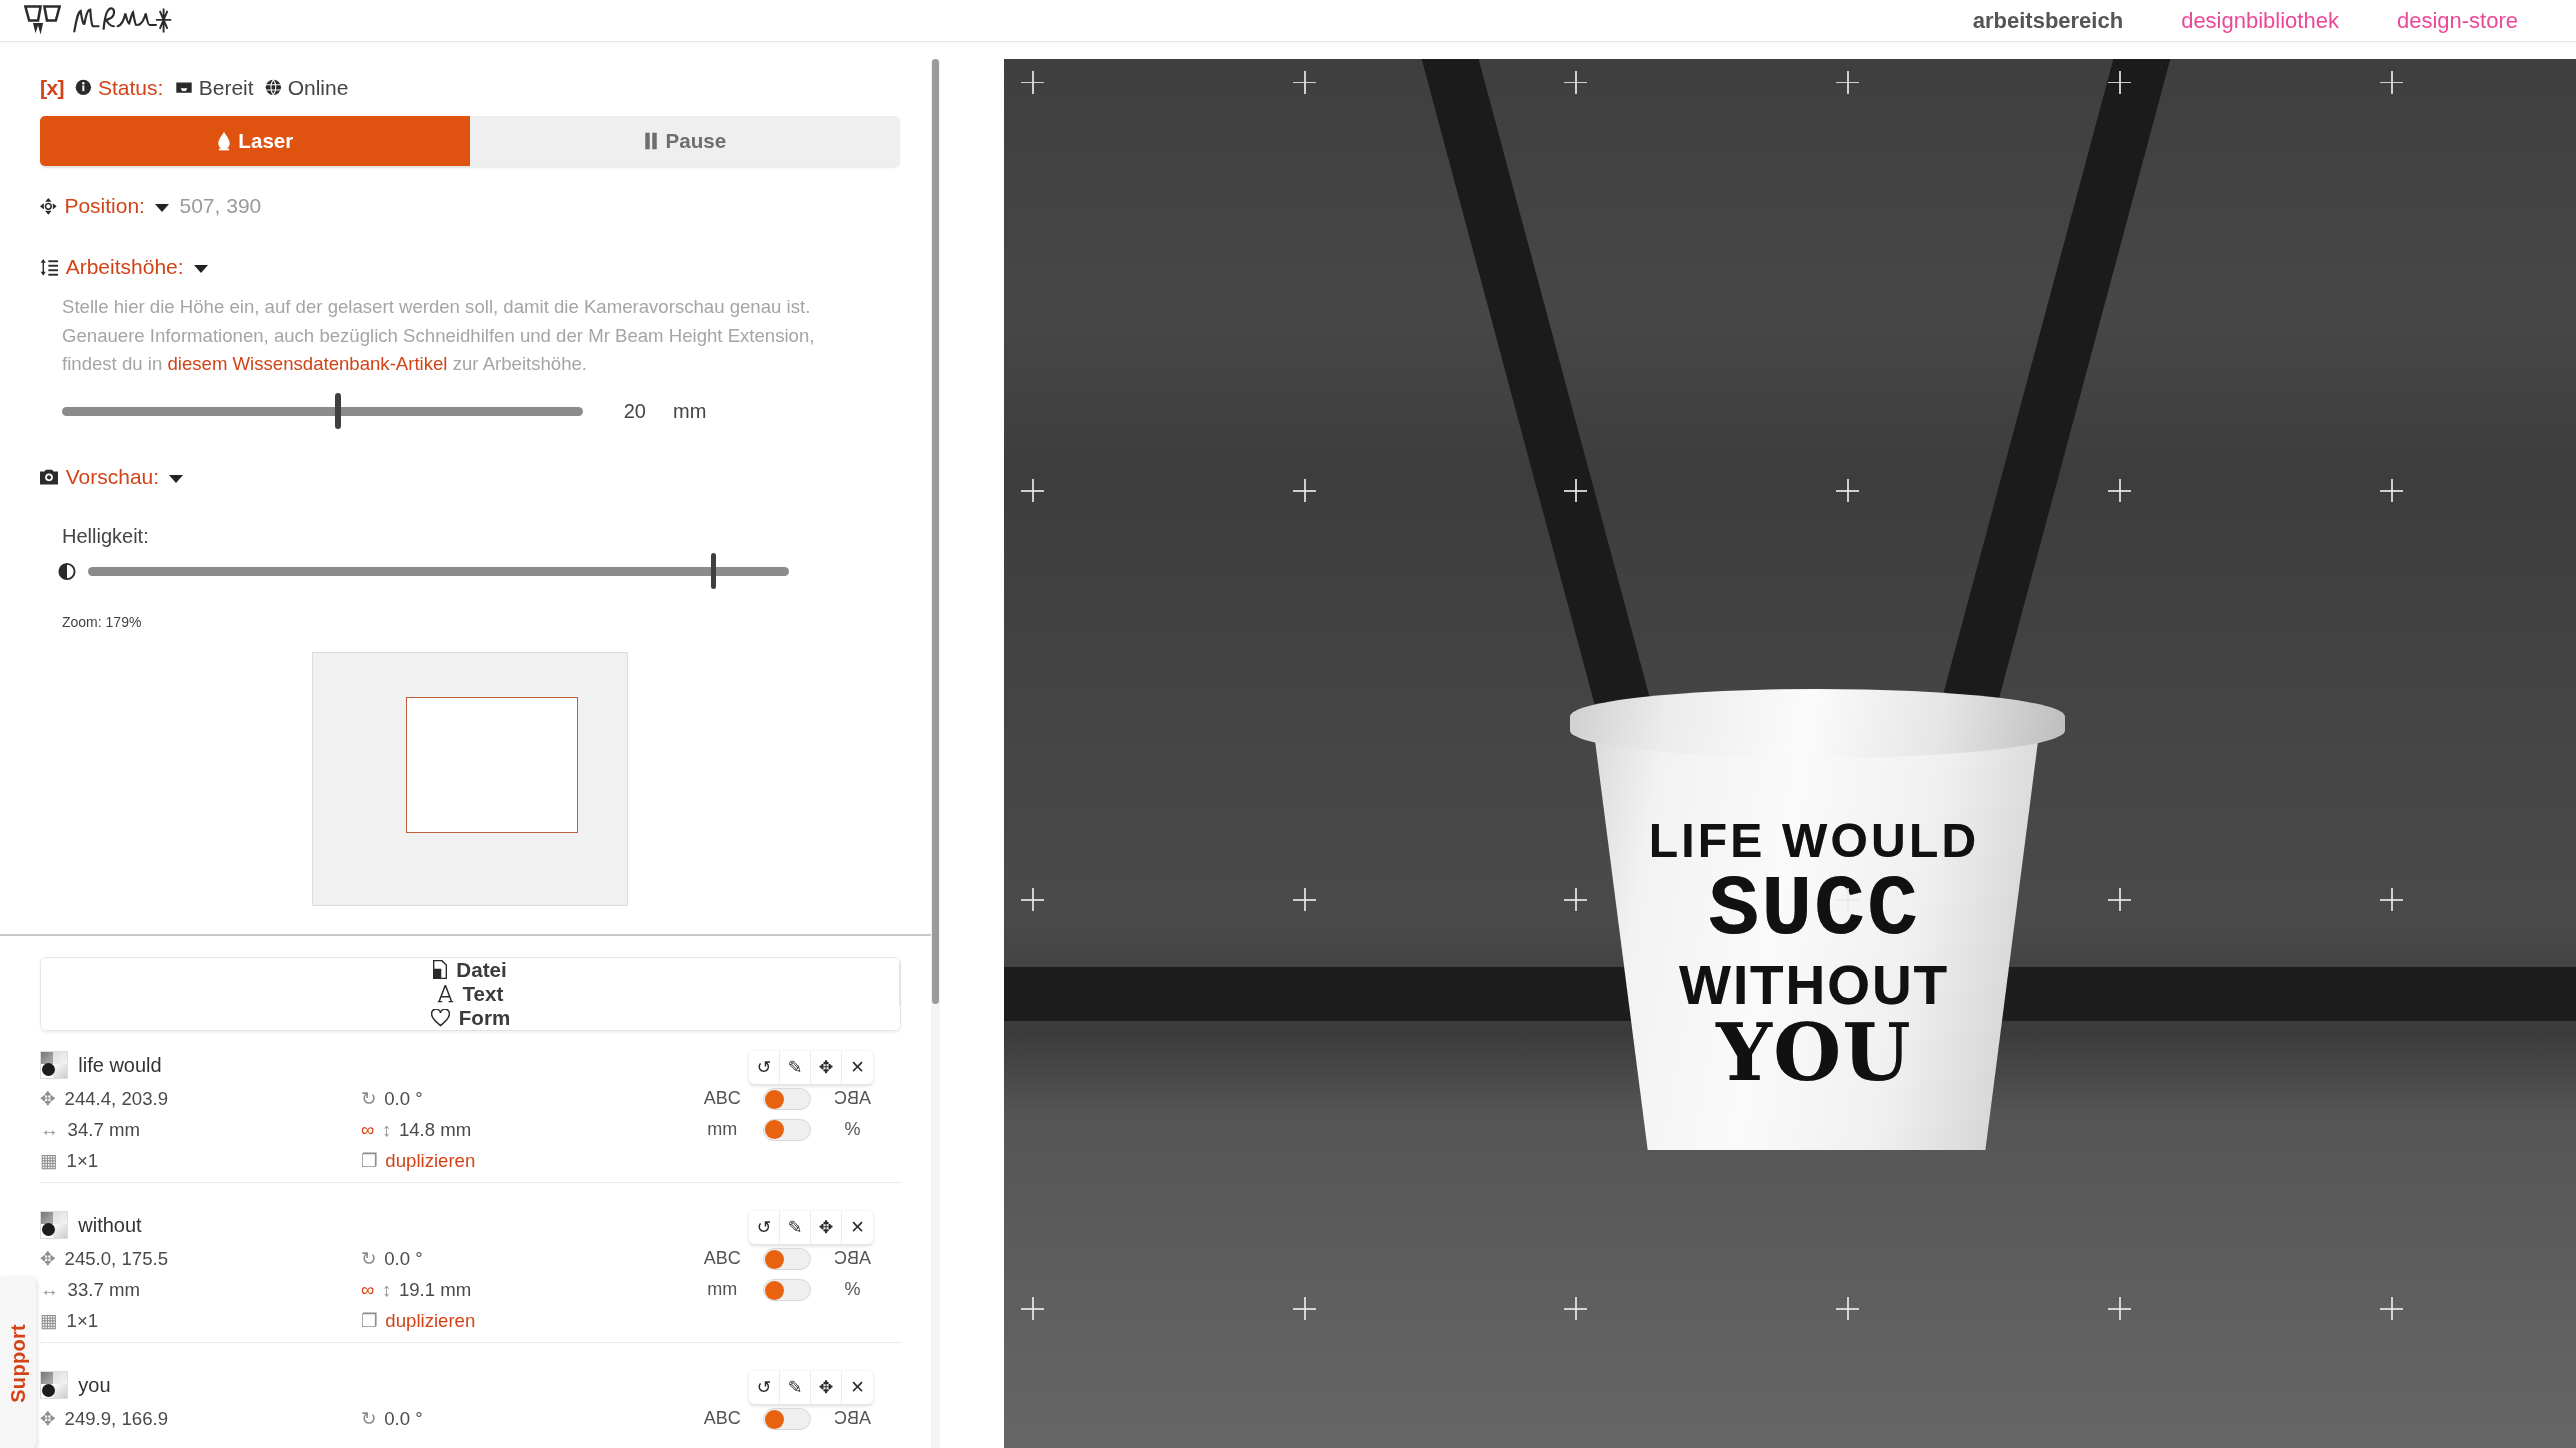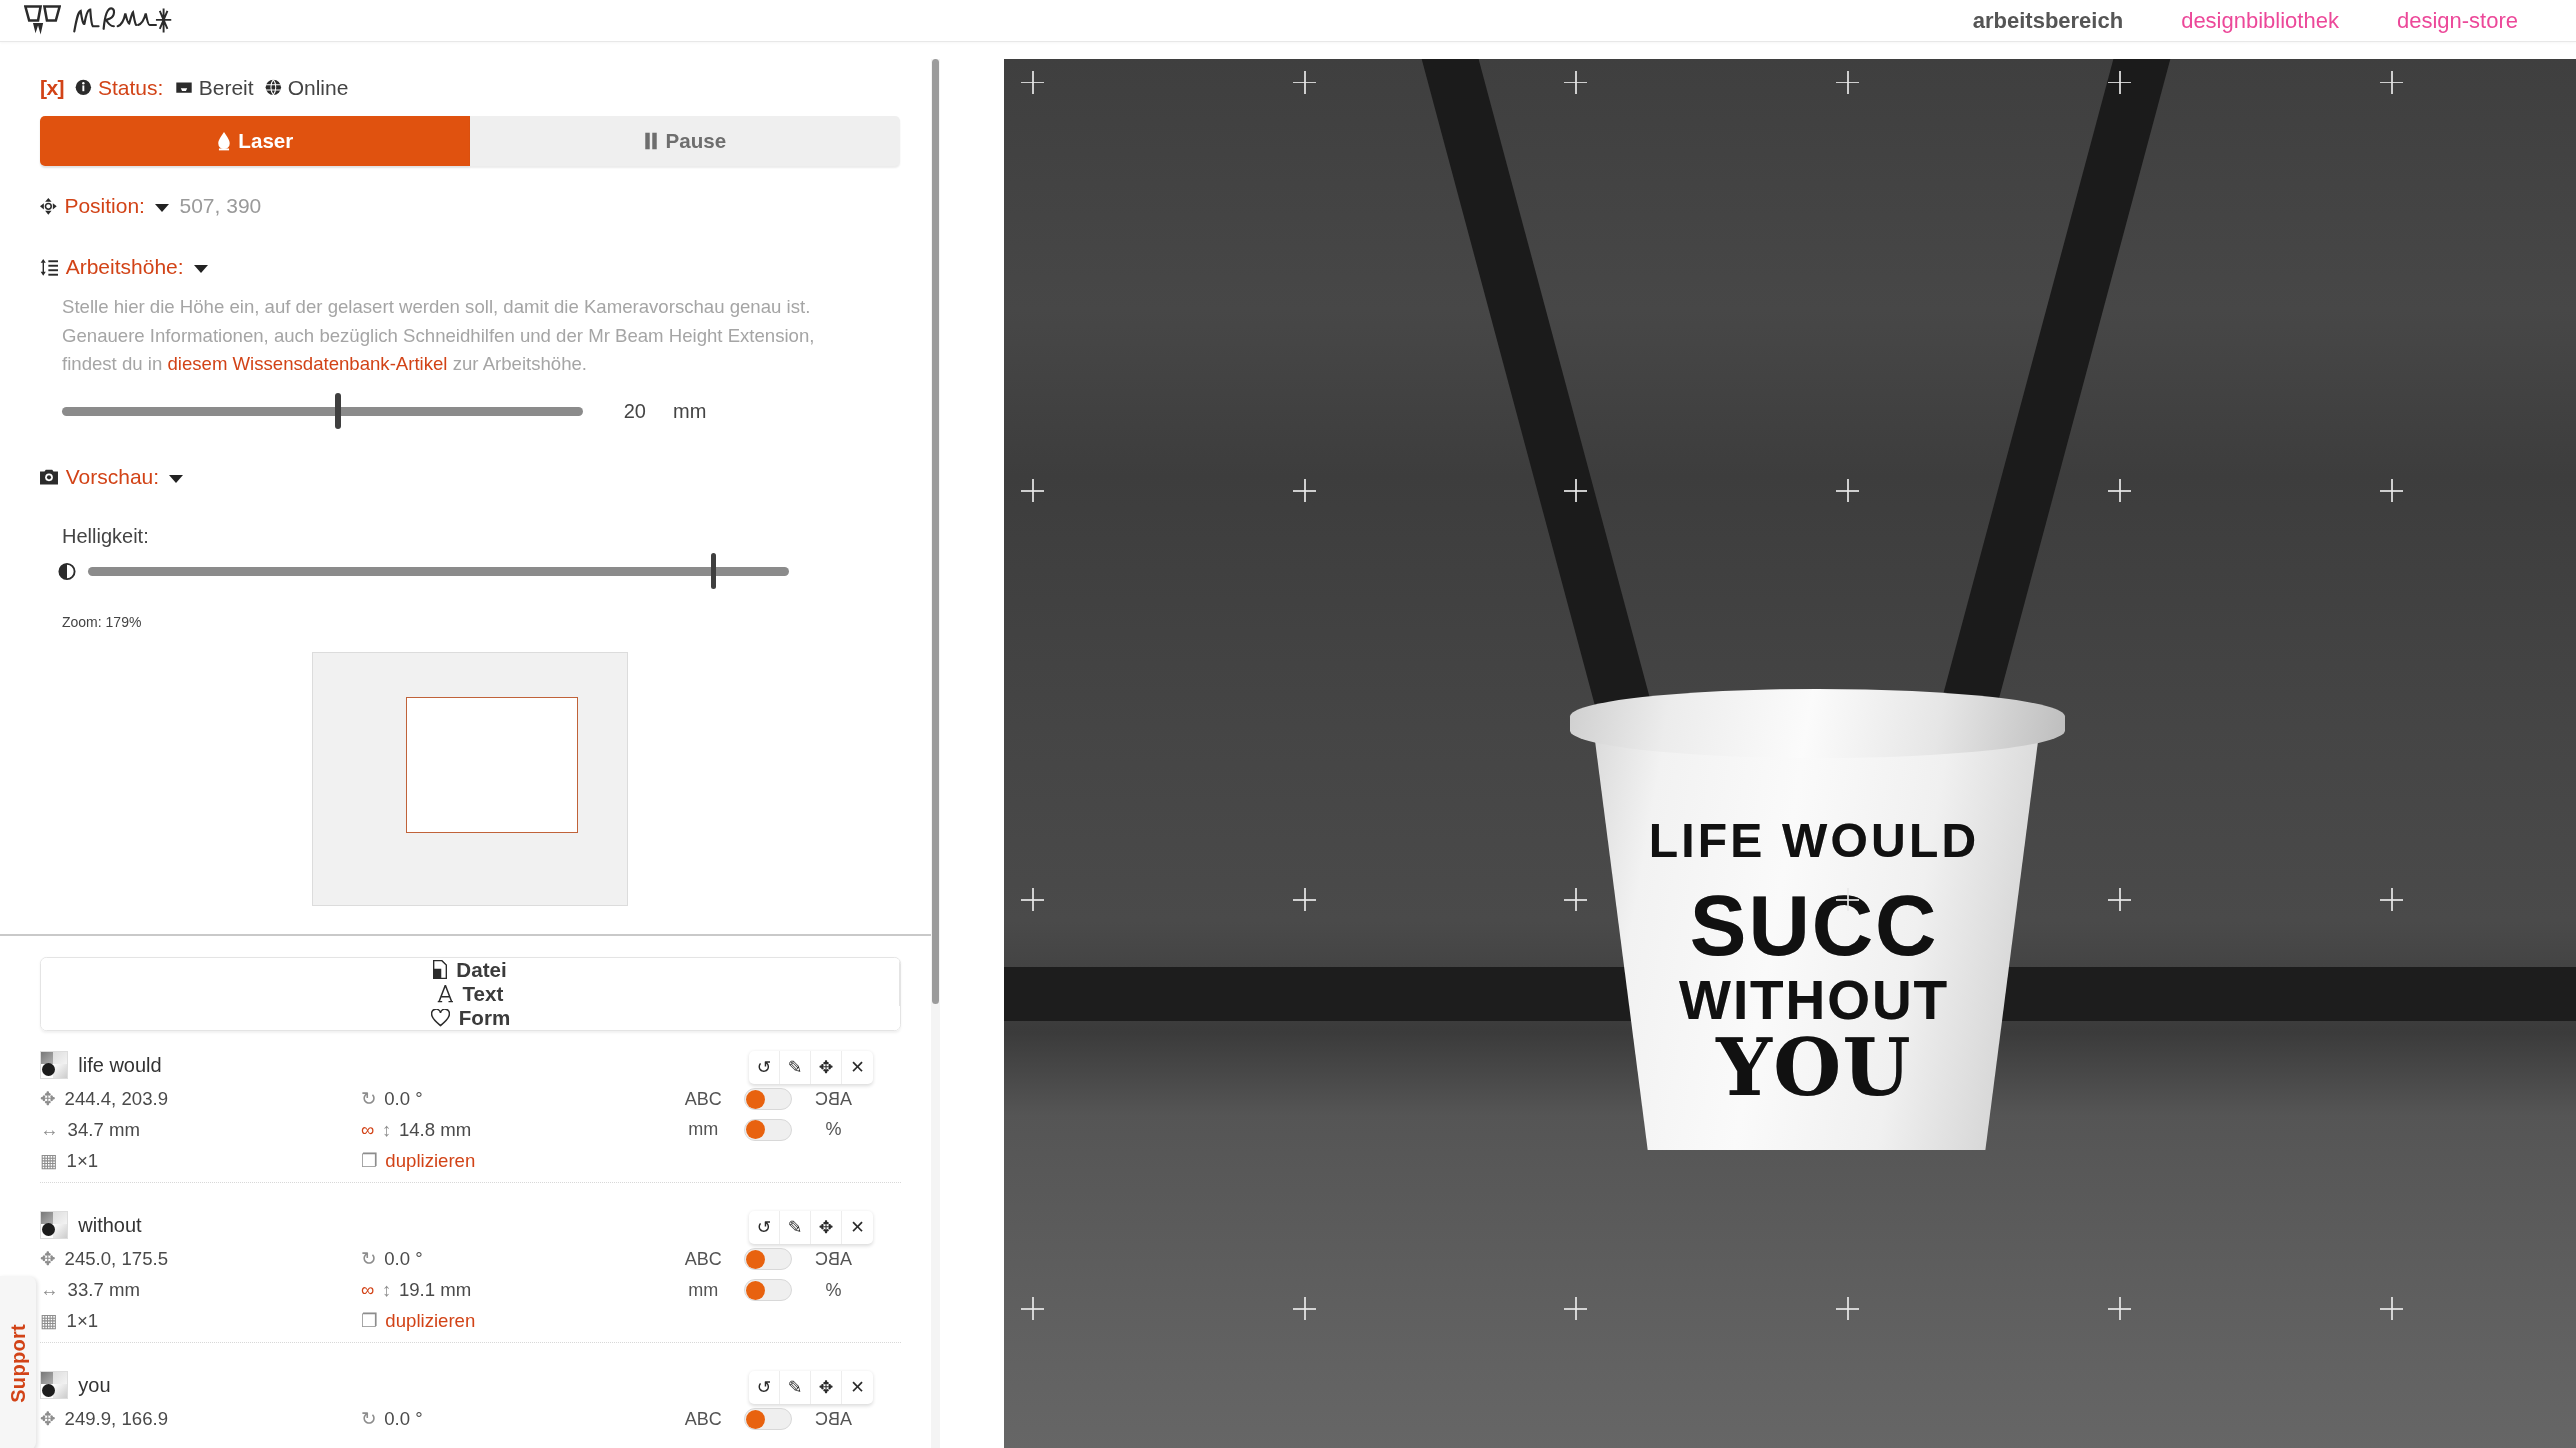--- a/index.html
+++ b/index.html
@@ -183,21 +183,21 @@
   .d-act {
     width: 31px; height: 33px; display: flex; align-items: center; justify-content: center;
     font-size: 17.4px; color: #2a2a2a; cursor: pointer;
     border-right: 0.6px solid #ededed;
   }
   .d-act:last-child { border-right: none; }
 
   .d-row { display: flex; align-items: center; height: 27px; margin-top: 3.9px; position: relative; }
   .d-c1 { width: 321px; display: flex; align-items: center; gap: 9px; font-size: 18.6px; color: #4a4a4a; }
   .d-c2 { width: 270px; display: flex; align-items: center; gap: 7.7px; font-size: 18.6px; color: #4a4a4a; }
-  .d-c3 { margin-left: auto; margin-right: 42px; display: flex; align-items: center; gap: 16.7px; font-size: 18px; color: #545454; }
+  .d-c3 { margin-left: auto; margin-right: 23px; display: flex; gap: 16.7px; font-size: 18px; color: #545454; }
   .gray-ico { color: #8d8d8d; }
   .orange-ico { color: #d24317; }
   .dup-link { color: #d24317; cursor: pointer; }
 
   .toggle {
     width: 48px; height: 22px; background: #efefef; border: 0.6px solid #d8d8d8;
     border-radius: 11.6px; position: relative; cursor: pointer;
   }
   .toggle .knob {
     position: absolute; left: 0.6px; top: 0.6px; width: 19px; height: 19px;
@@ -272,22 +272,22 @@
     position: absolute; left: 582px; top: 635px; width: 463px; height: 45px;
     background: radial-gradient(ellipse at 50% 10%, rgba(90,90,90,0.85) 0%, rgba(150,150,150,0.25) 60%, rgba(255,255,255,0) 80%);
     border-radius: 50% / 50%;
   }
   #pot-text {
     position: absolute; left: 617px; top: 758px; width: 386px;
     text-align: center; color: #111; line-height: 1.0;
     text-shadow: 0 0 0.6px rgba(0,0,0,0.4);
   }
   .pt1 { font-size: 48px; font-weight: bold; letter-spacing: 3.2px; font-family: "Liberation Sans", sans-serif; }
-  .pt2 { font-size: 85px; font-weight: bold; letter-spacing: 1.9px; margin-top: 18px;
-         font-family: Liberation Sans, sans-serif; }
+  .pt2 { font-size: 85px; font-weight: bold; letter-spacing: 1.9px; margin-top: 3px;
+         font-family: Liberation Mono, monospace; }
   .pt3 { font-size: 55px; font-weight: bold; letter-spacing: 1.9px; margin-top: 5.1px; }
   .pt4 { font-size: 78px; font-weight: bold; letter-spacing: 1.3px; margin-top: 1.3px;
          font-family: "DejaVu Serif", serif; }
 
   
   #cross-layer { position: absolute; inset: 0; pointer-events: none; }
   .cross { position: absolute; width: 23px; height: 23px; }
   .cross::before, .cross::after {
     content: ""; position: absolute; background: #e9e9e9; opacity: 0.85;
   }

